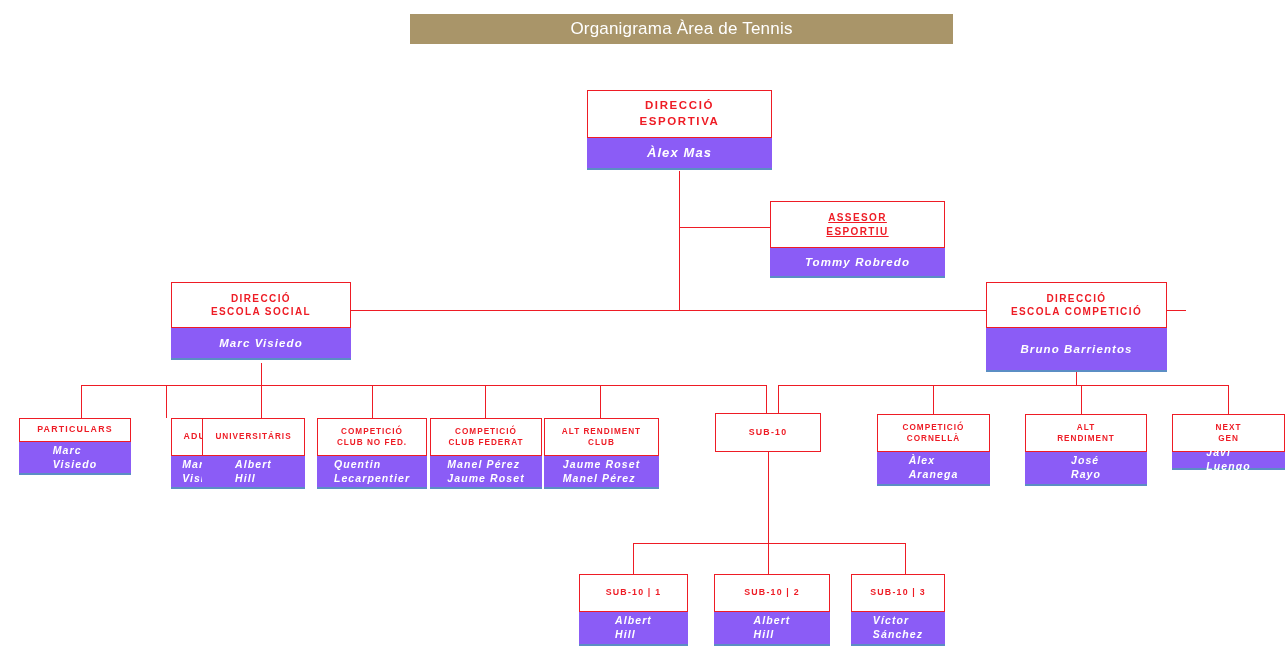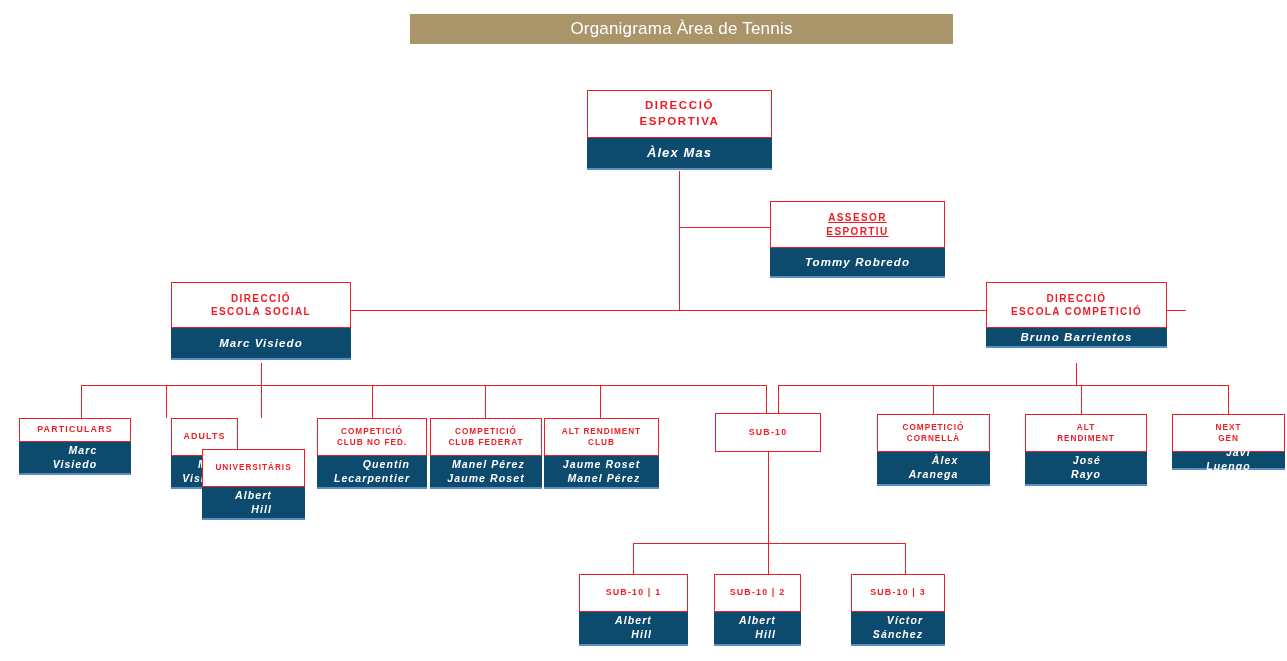--- a/index.html
+++ b/index.html
@@ -51,26 +51,26 @@
     text-align: center;
     letter-spacing: 1.6px;
     display: flex;
     align-items: center;
     justify-content: center;
     white-space: pre-line;
     line-height: 1.35;
   }
   .node-name {
     box-sizing: border-box;
-    background: #0c4a6e;
+    background: #8b5cf6;
     border-bottom: 2px solid #5b8ec4;
     color: #ffffff;
     font-weight: bold;
     font-style: italic;
-    text-align: right;
+    text-align: left;
     letter-spacing: 1.1px;
     display: flex;
     align-items: center;
     justify-content: center;
     white-space: pre-line;
     line-height: 1.3;
   }
 
   
   .t-lg  { font-size: 11.5px; }
@@ -139,36 +139,36 @@
 
   <div class="node" style="left:165px; top:282px; width:180px;">
     <div class="node-title t-md" style="height:46px;">DIRECCIÓ
 ESCOLA SOCIAL</div>
     <div class="node-name n-md" style="height:32px;">Marc Visiedo</div>
   </div>
 
   <div class="node" style="left:980px; top:282px; width:181px;">
     <div class="node-title t-md" style="height:46px;">DIRECCIÓ
 ESCOLA COMPETICIÓ</div>
-    <div class="node-name n-md" style="height:20px;">Bruno Barrientos</div>
+    <div class="node-name n-md" style="height:44px;">Bruno Barrientos</div>
   </div>
 
   <div class="node" style="left:13px; top:418px; width:112px;">
     <div class="node-title t-sm" style="height:24px;">PARTICULARS</div>
     <div class="node-name n-sm" style="height:33px;">Marc
 Visiedo</div>
   </div>
 
   <div class="node" style="left:127px; top:418px; width:67px;margin-left:38px;">
     <div class="node-title t-sm" style="height:38px;">ADULTS</div>
     <div class="node-name n-sm" style="height:33px;">Marc
 Visiedo</div>
   </div>
 
-  <div class="node" style="left:196px; top:418px; width:103px;margin-top:31px;">
+  <div class="node" style="left:196px; top:418px; width:103px;">
     <div class="node-title t-xs" style="height:38px;">UNIVERSITÁRIS</div>
     <div class="node-name n-sm" style="height:33px;">Albert
 Hill</div>
   </div>
 
   <div class="node" style="left:311px; top:418px; width:110px;">
     <div class="node-title t-xs" style="height:38px;">COMPETICIÓ
 CLUB NO FED.</div>
     <div class="node-name n-sm" style="height:33px;">Quentin
 Lecarpentier</div>
@@ -212,21 +212,21 @@
     <div class="node-name n-sm" style="height:18px;">Javi
 Luengo</div>
   </div>
 
   <div class="node" style="left:573px; top:574px; width:109px;">
     <div class="node-title t-sm" style="height:38px;">SUB-10 | 1</div>
     <div class="node-name n-sm" style="height:34px;">Albert
 Hill</div>
   </div>
 
-  <div class="node" style="left:708px; top:574px; width:87px;">
+  <div class="node" style="left:708px; top:574px; width:116px;">
     <div class="node-title t-sm" style="height:38px;">SUB-10 | 2</div>
     <div class="node-name n-sm" style="height:34px;">Albert
 Hill</div>
   </div>
 
   <div class="node" style="left:845px; top:574px; width:94px;">
     <div class="node-title t-sm" style="height:38px;">SUB-10 | 3</div>
     <div class="node-name n-sm" style="height:34px;">Víctor
 Sánchez</div>
   </div>

